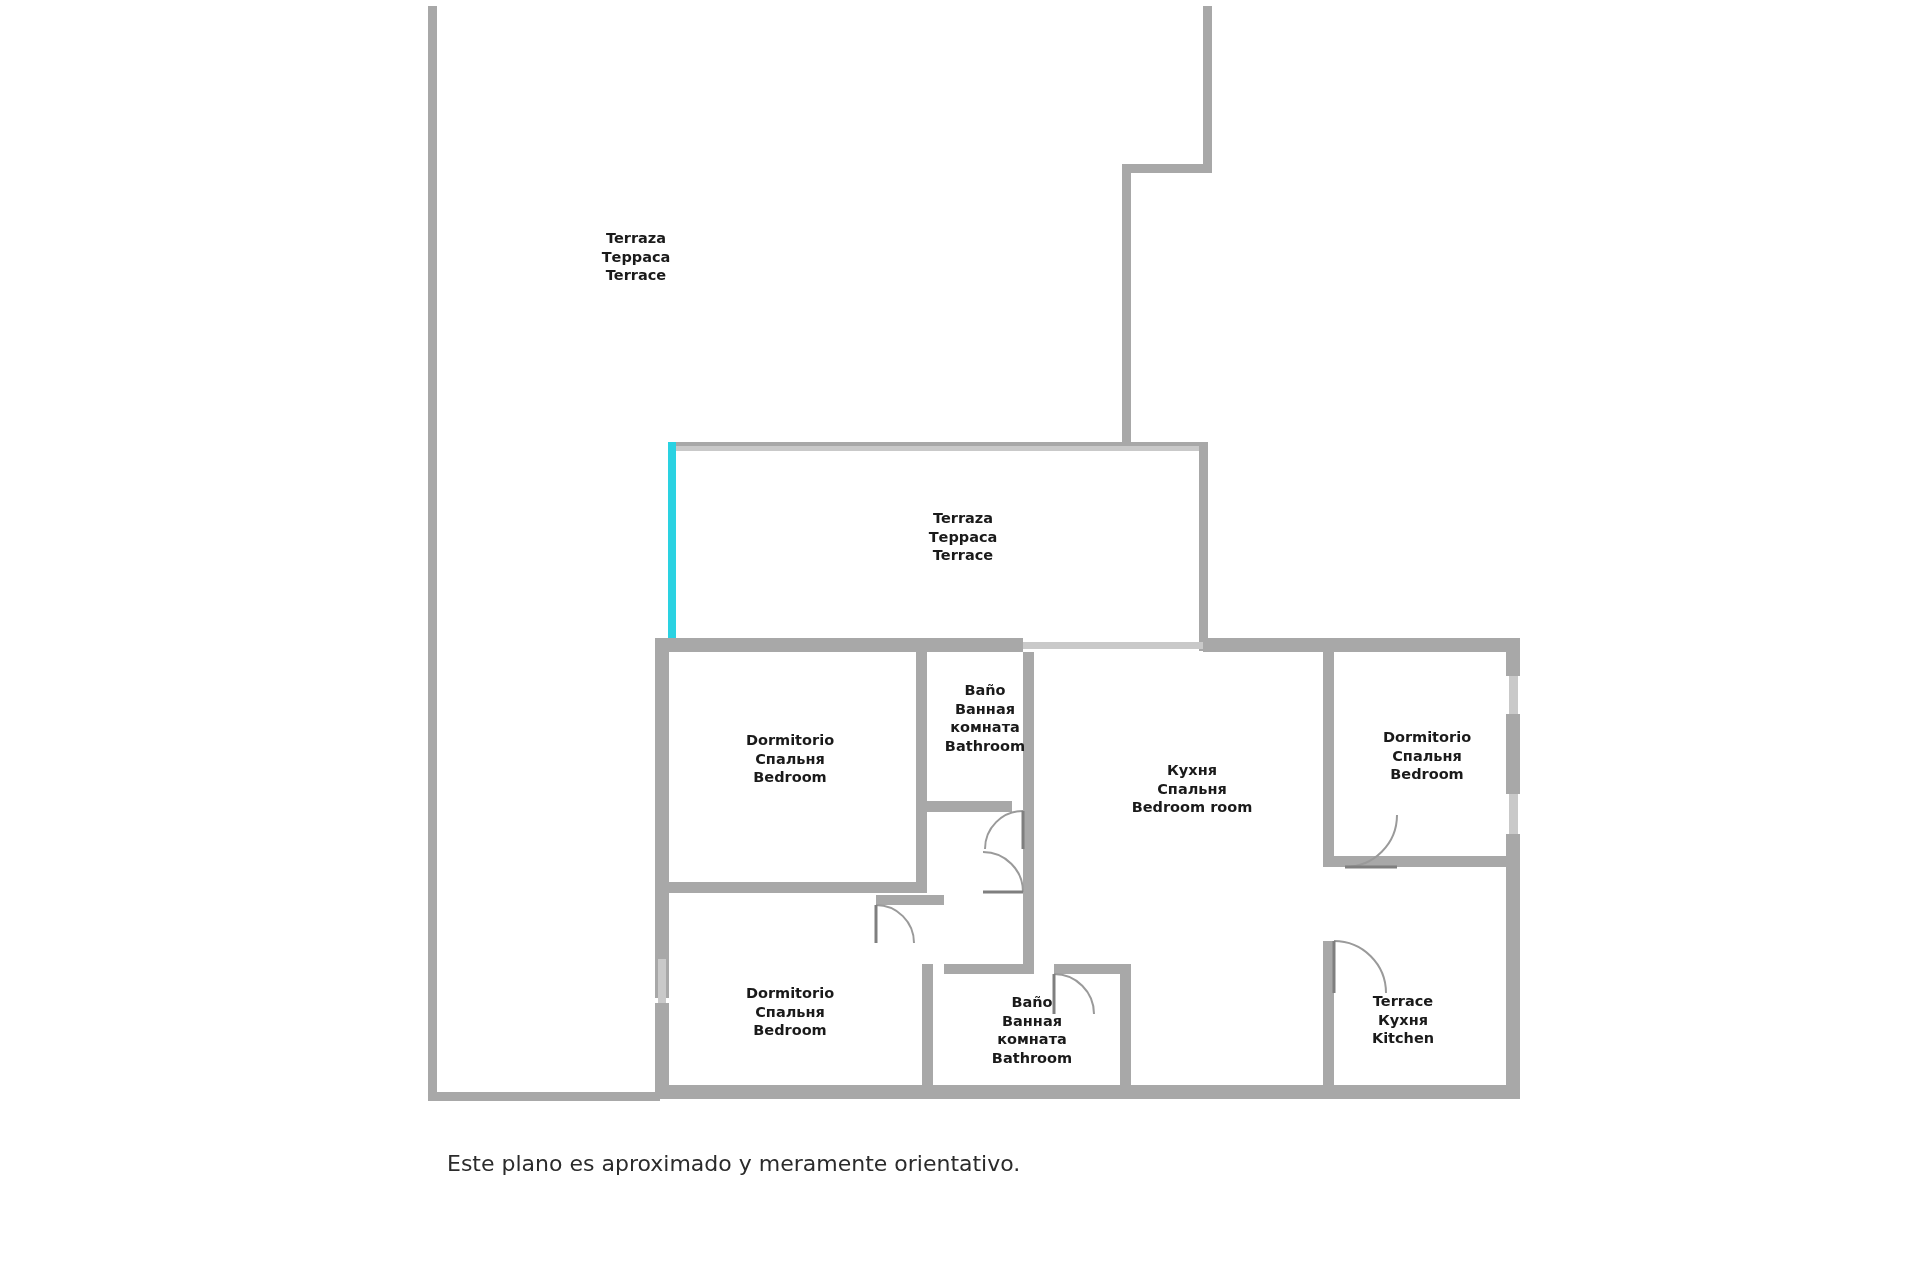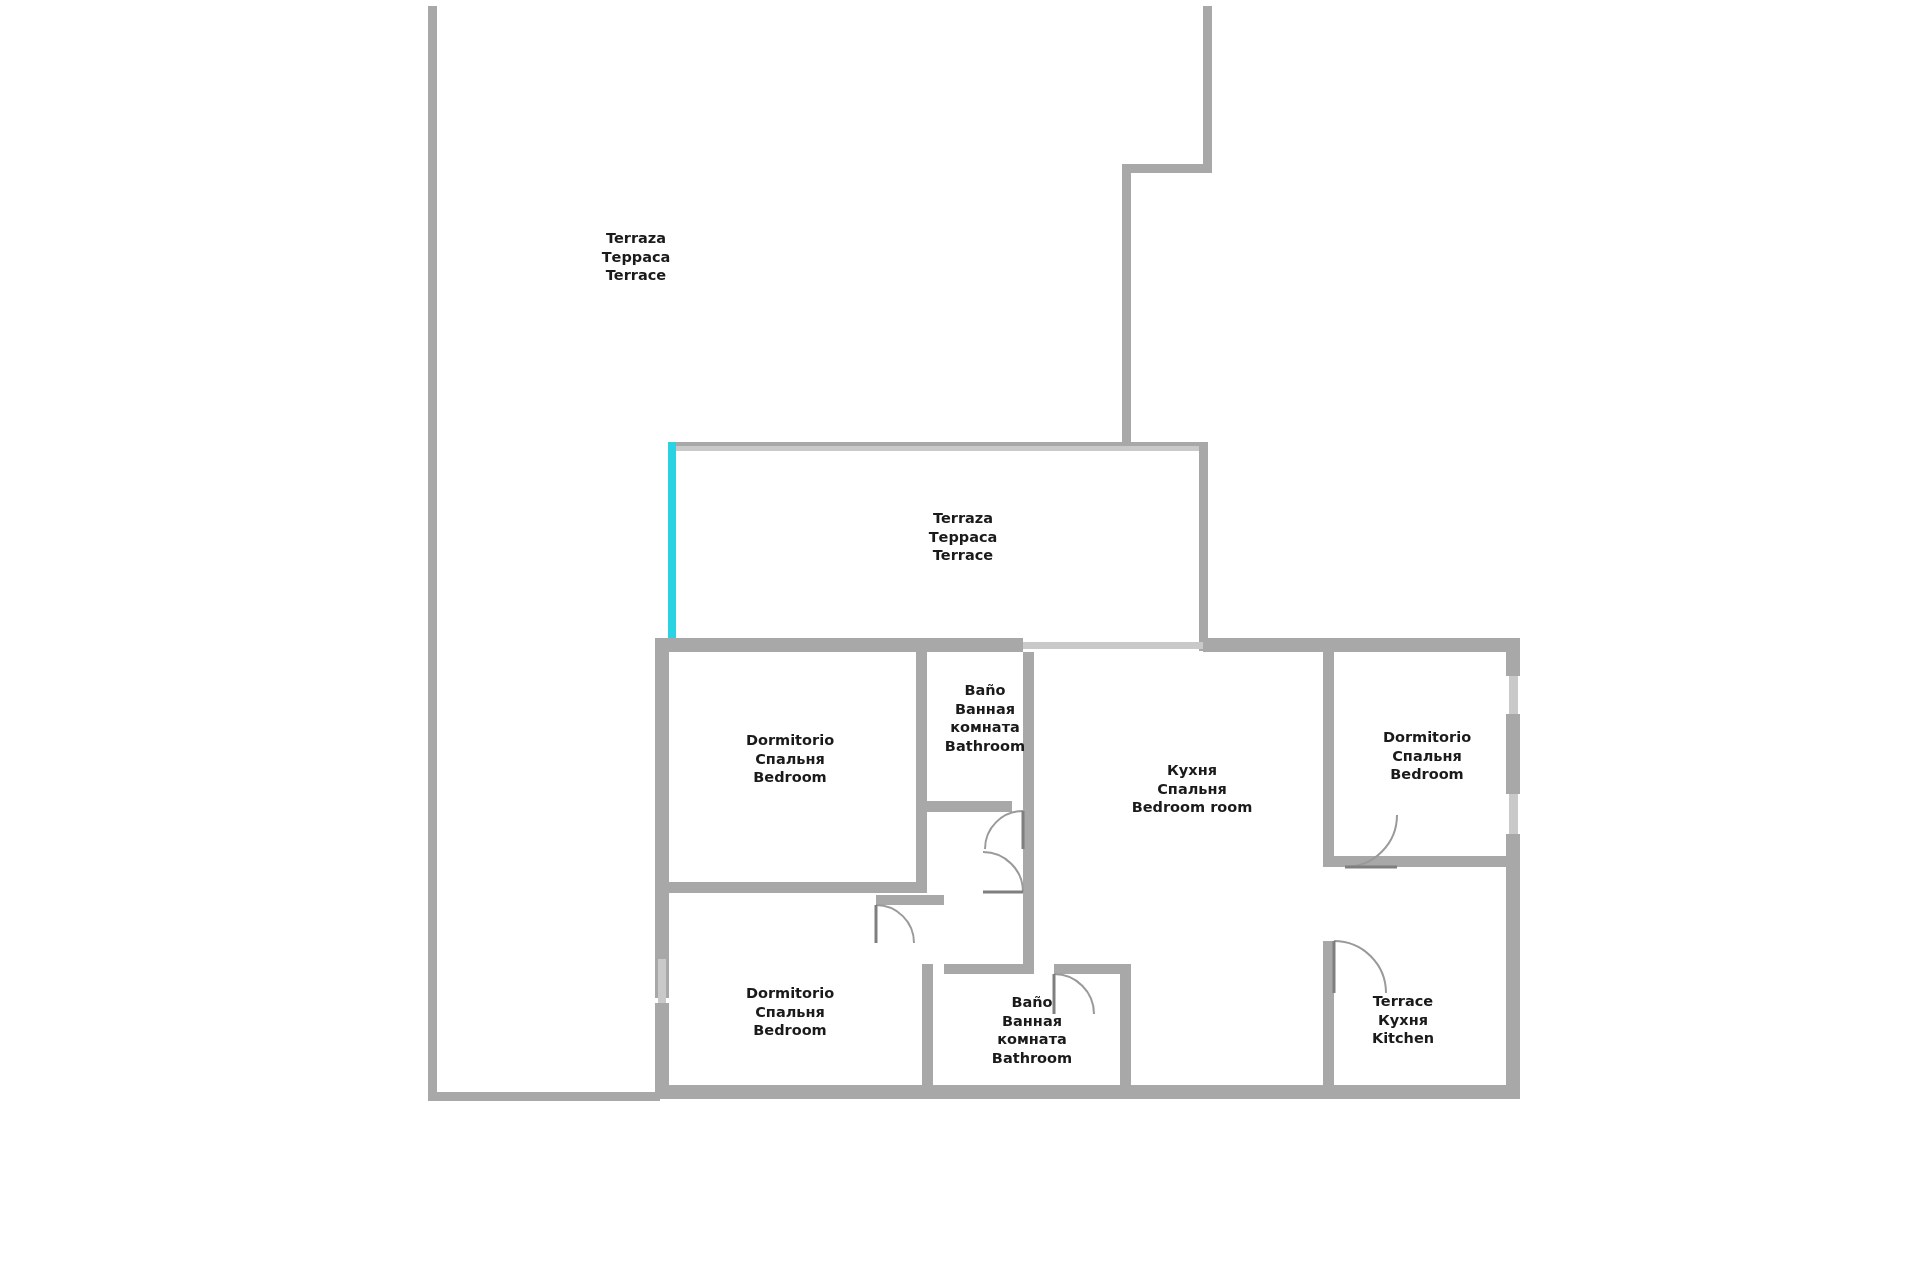--- a/index.html
+++ b/index.html
@@ -207,15 +207,16 @@
     <div>Bathroom</div>
   </div>
 
   <div class="label" style="left:1403px; top:976px;">
     <div>Terrace</div>
     <div>Кухня</div>
     <div>Kitchen</div>
   </div>
 
   <div class="footnotes">
+    <div class="footnote">Este plano es aproximado y meramente orientativo.</div>
   </div>
 
 </div>
 
 </body></html>

